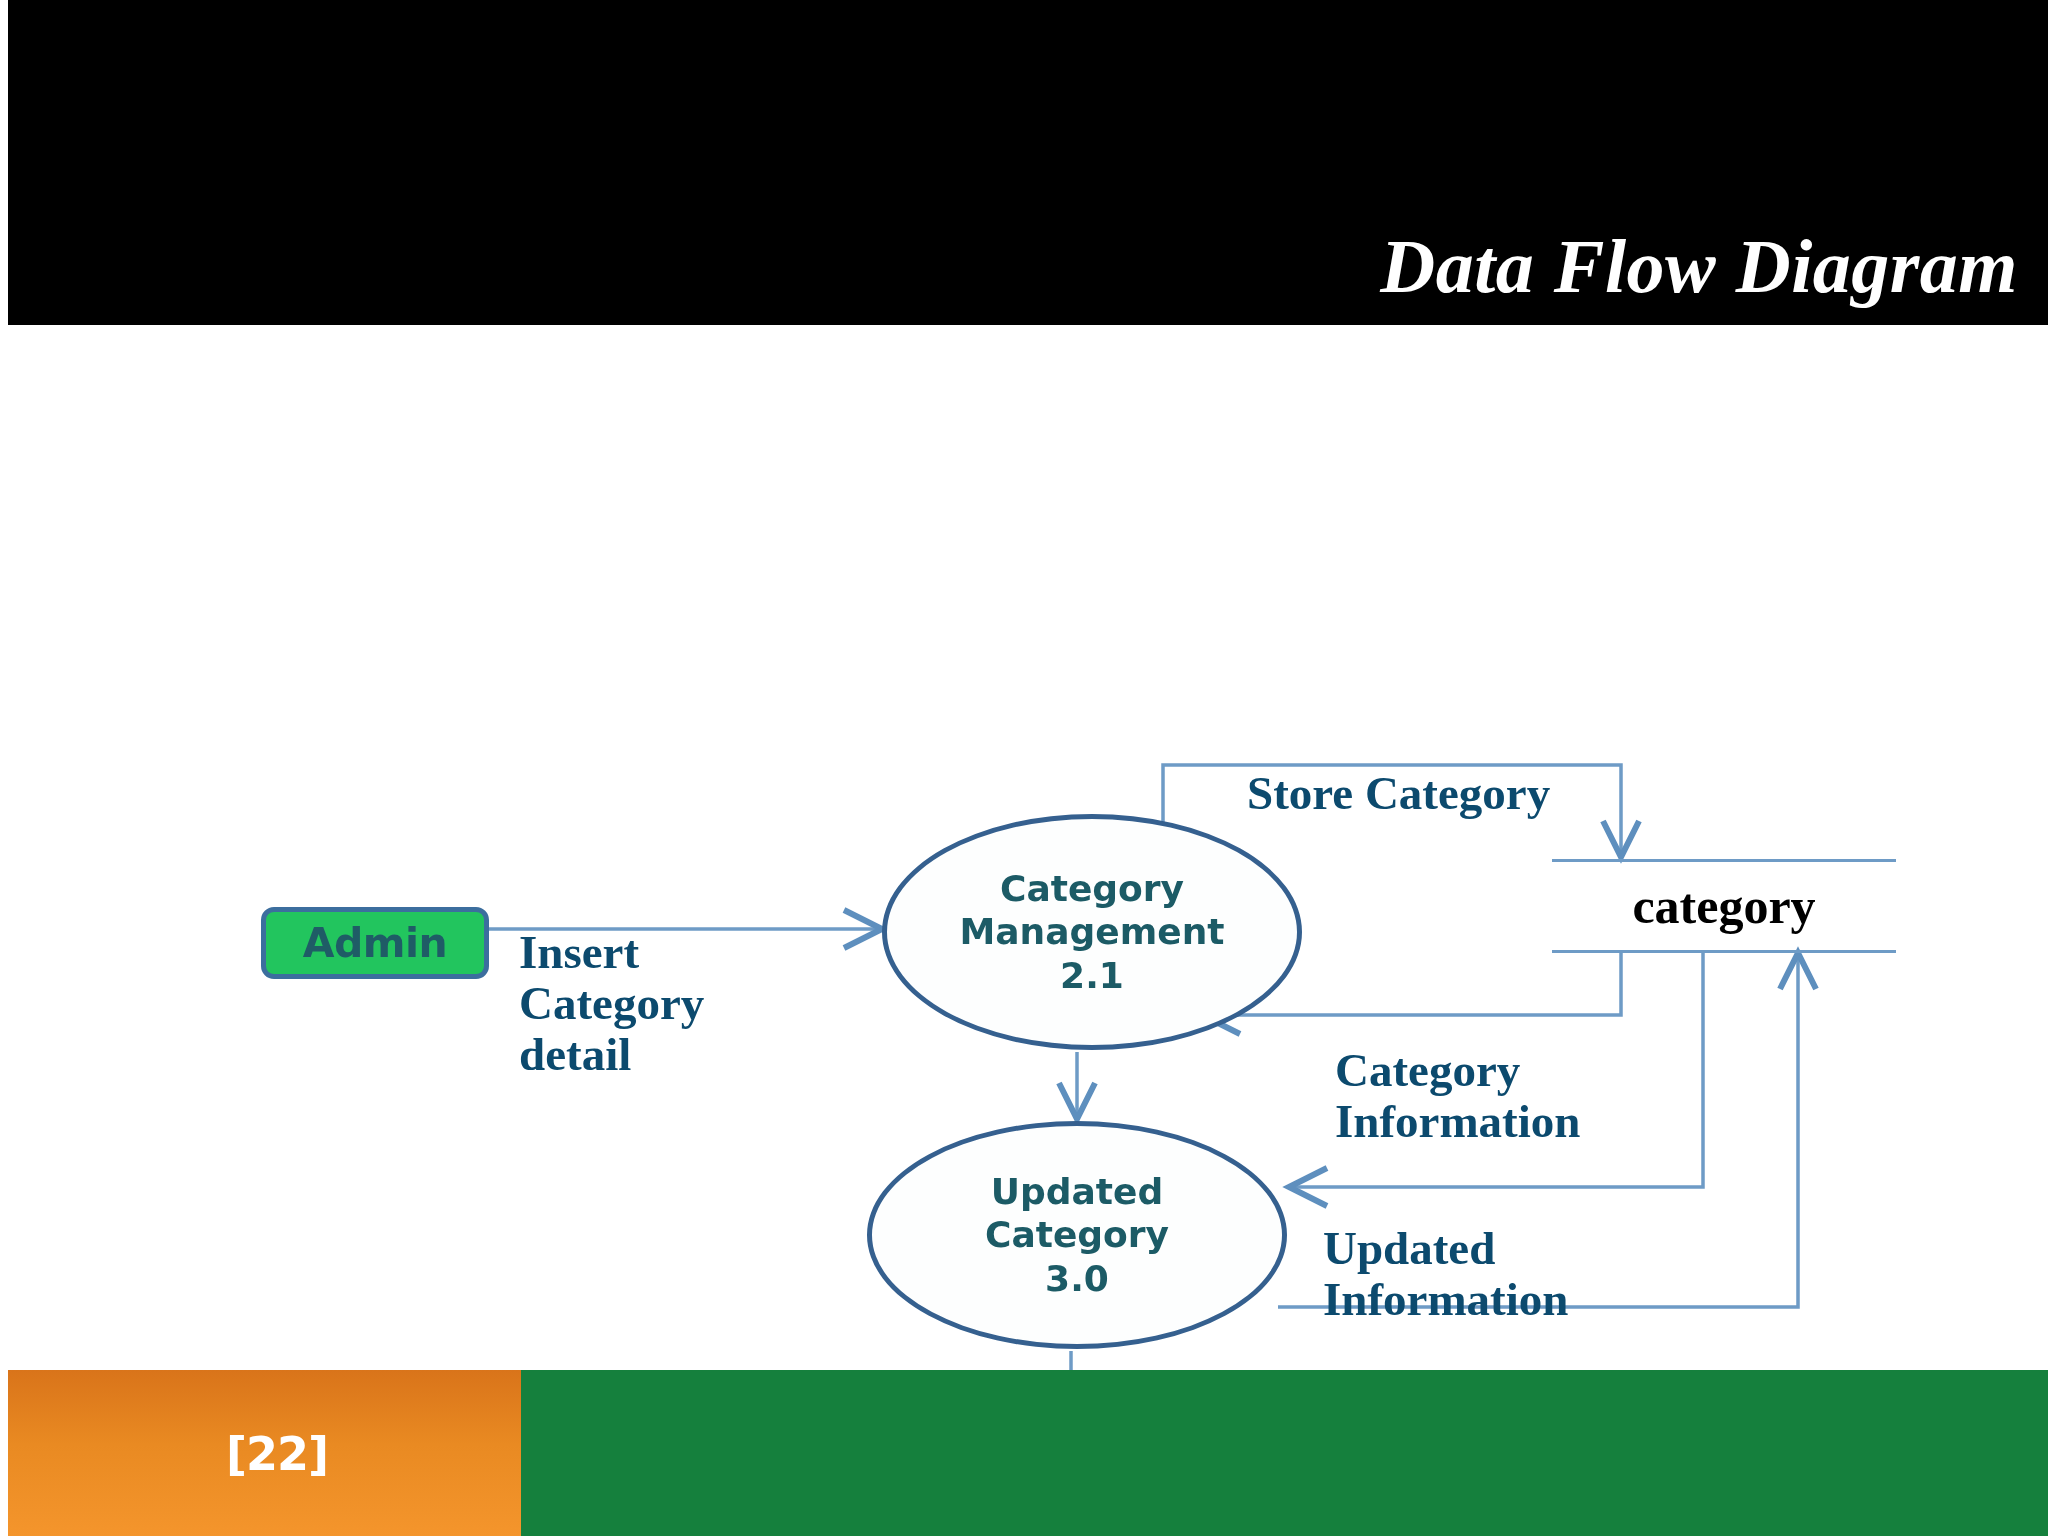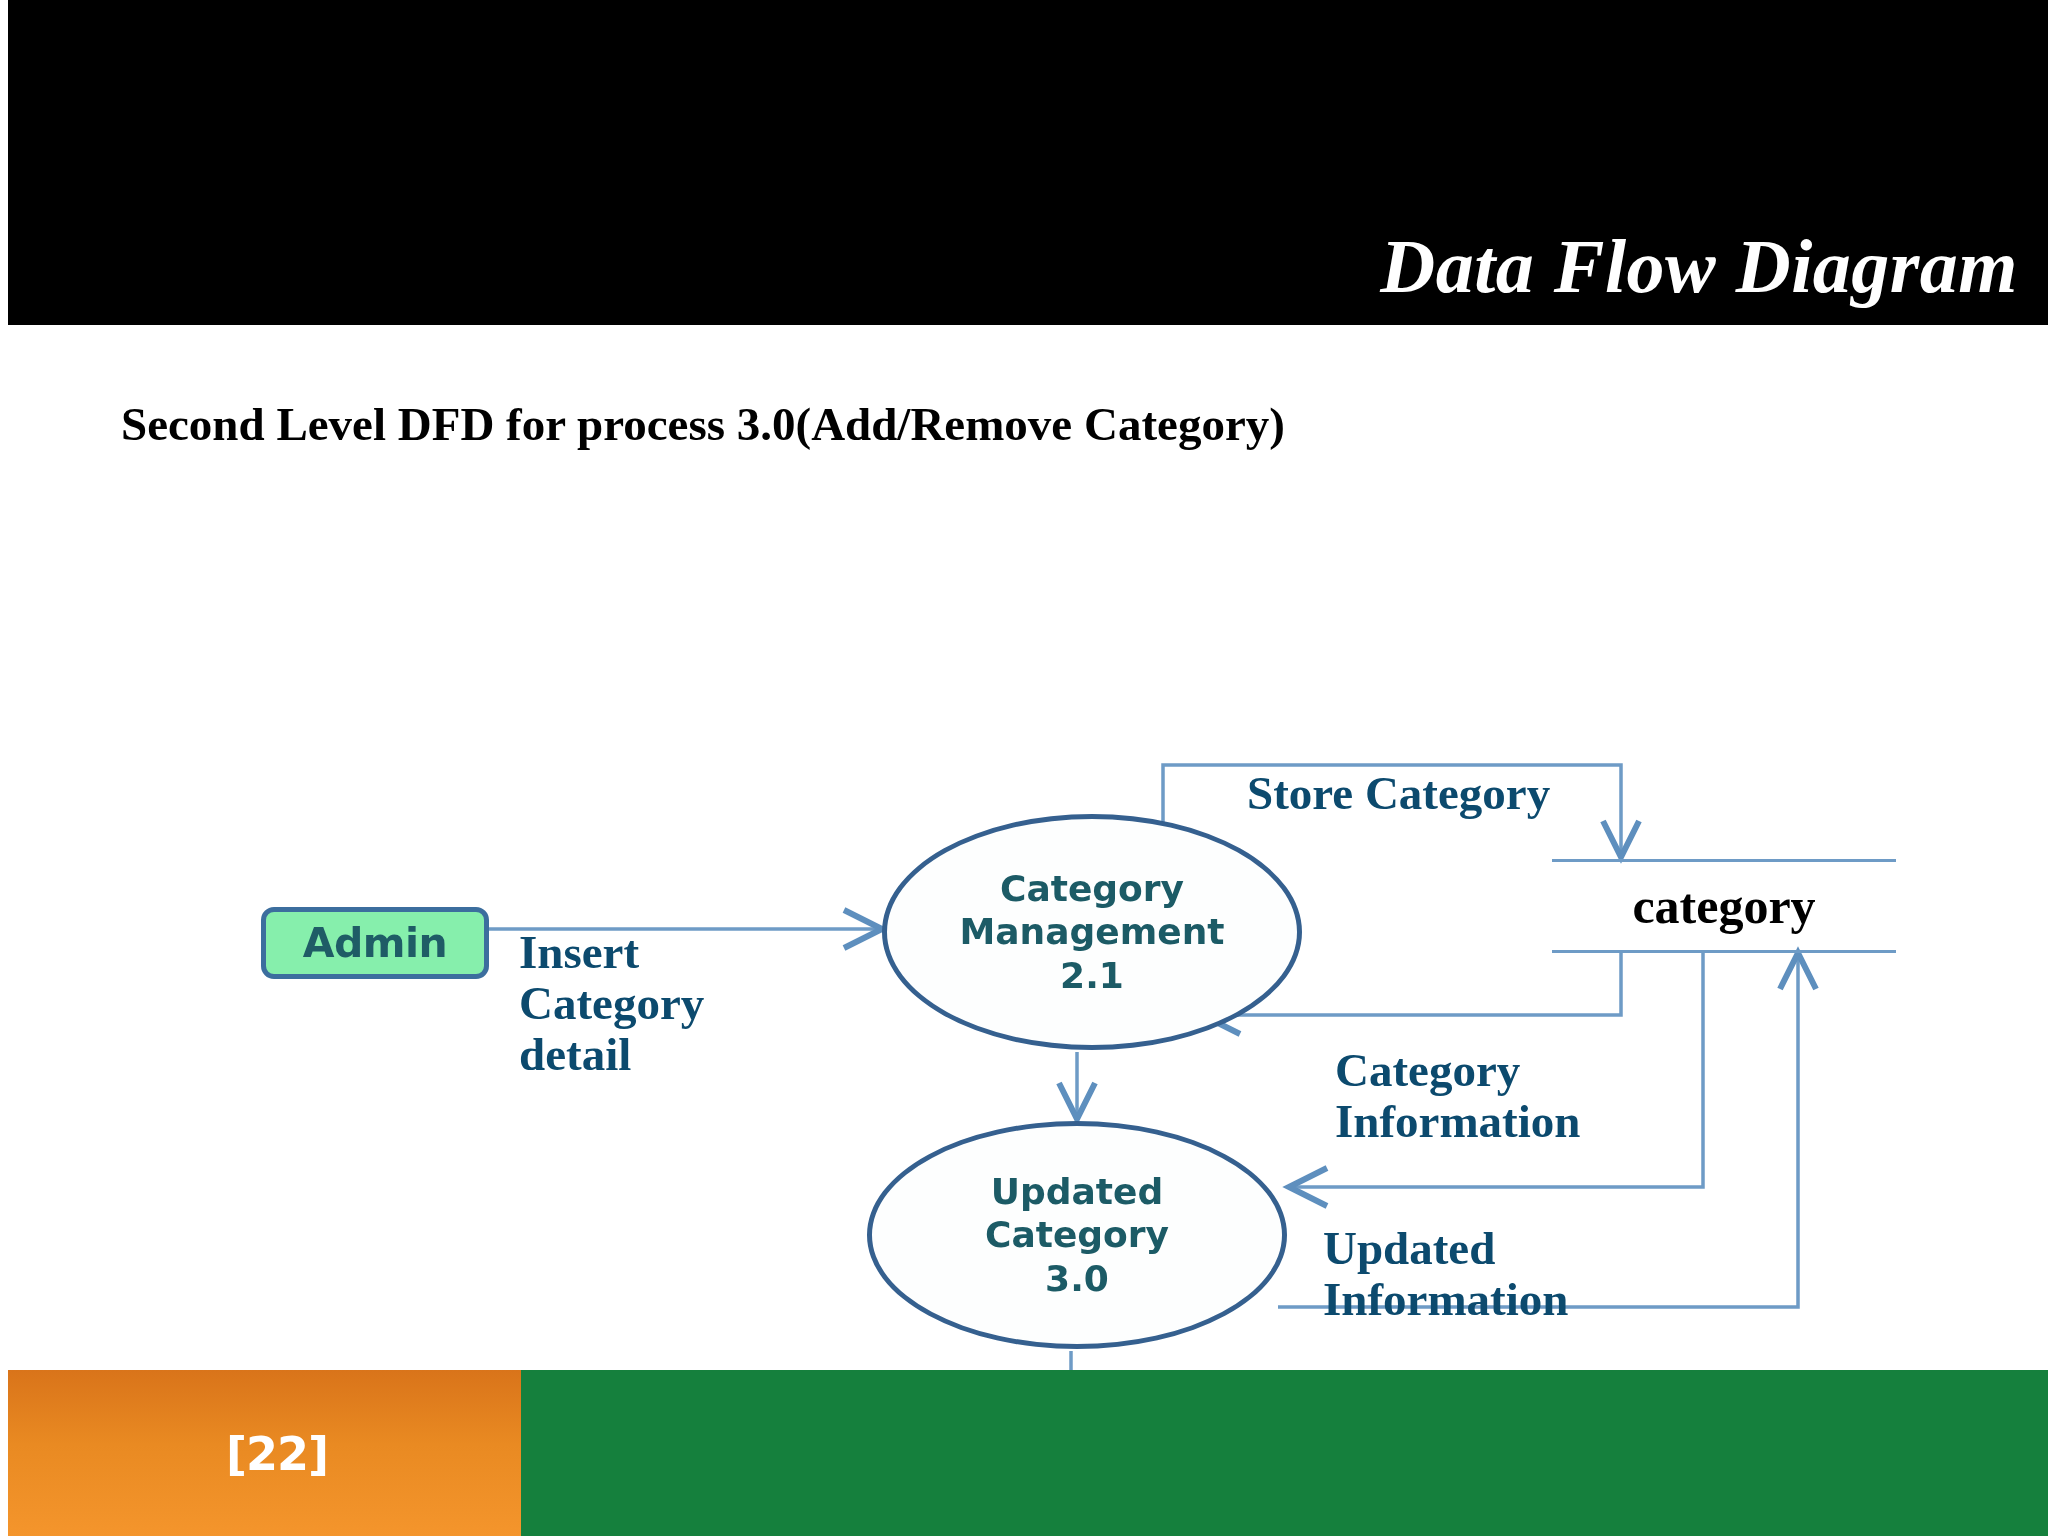--- a/index.html
+++ b/index.html
@@ -62,21 +62,21 @@
 
   
   .entity-box {
     position: absolute;
     left: 253px;
     top: 582px;
     width: 228px;
     height: 72px;
     border: 5px solid #3C6E9E;
     border-radius: 13px;
-    background: #86efac;
+    background: #22c55e;
     box-sizing: border-box;
     display: flex;
     align-items: center;
     justify-content: center;
   }
   .entity-label {
     font-family: "DejaVu Sans", "Liberation Sans", sans-serif;
     font-weight: bold;
     font-size: 41px;
     color: #1F5C66;
@@ -190,21 +190,20 @@
 <body>
 
 <div id="slide">
 
   <div class="header-band">
     <div class="header-title">Data Flow Diagram</div>
   </div>
 
   <div class="slide-body">
 
-    <div class="subtitle">Second Level DFD for process 3.0(Add/Remove Category)</div>
 
     <svg id="connectors" viewBox="0 0 2048 1045">
       <defs>
         <style>
           .ln { stroke: #6E9BC6; stroke-width: 3.5; fill: none; }
           .hd { stroke: #5E8FBE; stroke-width: 6; fill: none; stroke-linecap: butt; }
         </style>
       </defs>
 
       <g>

